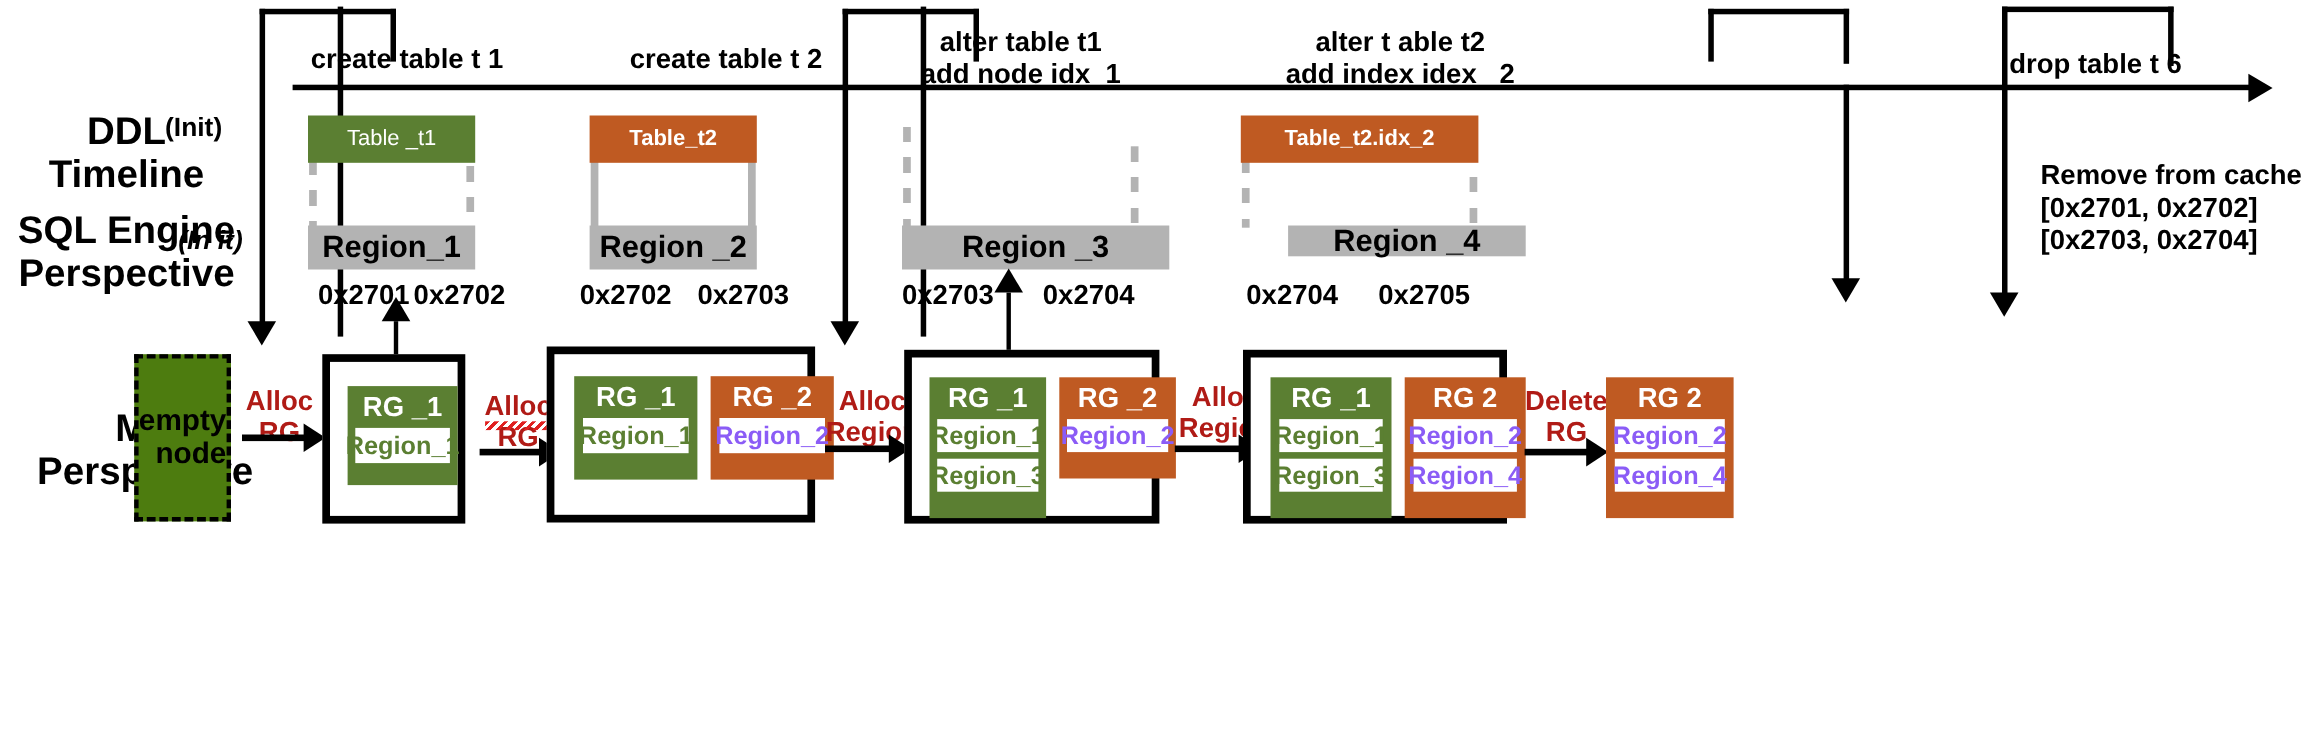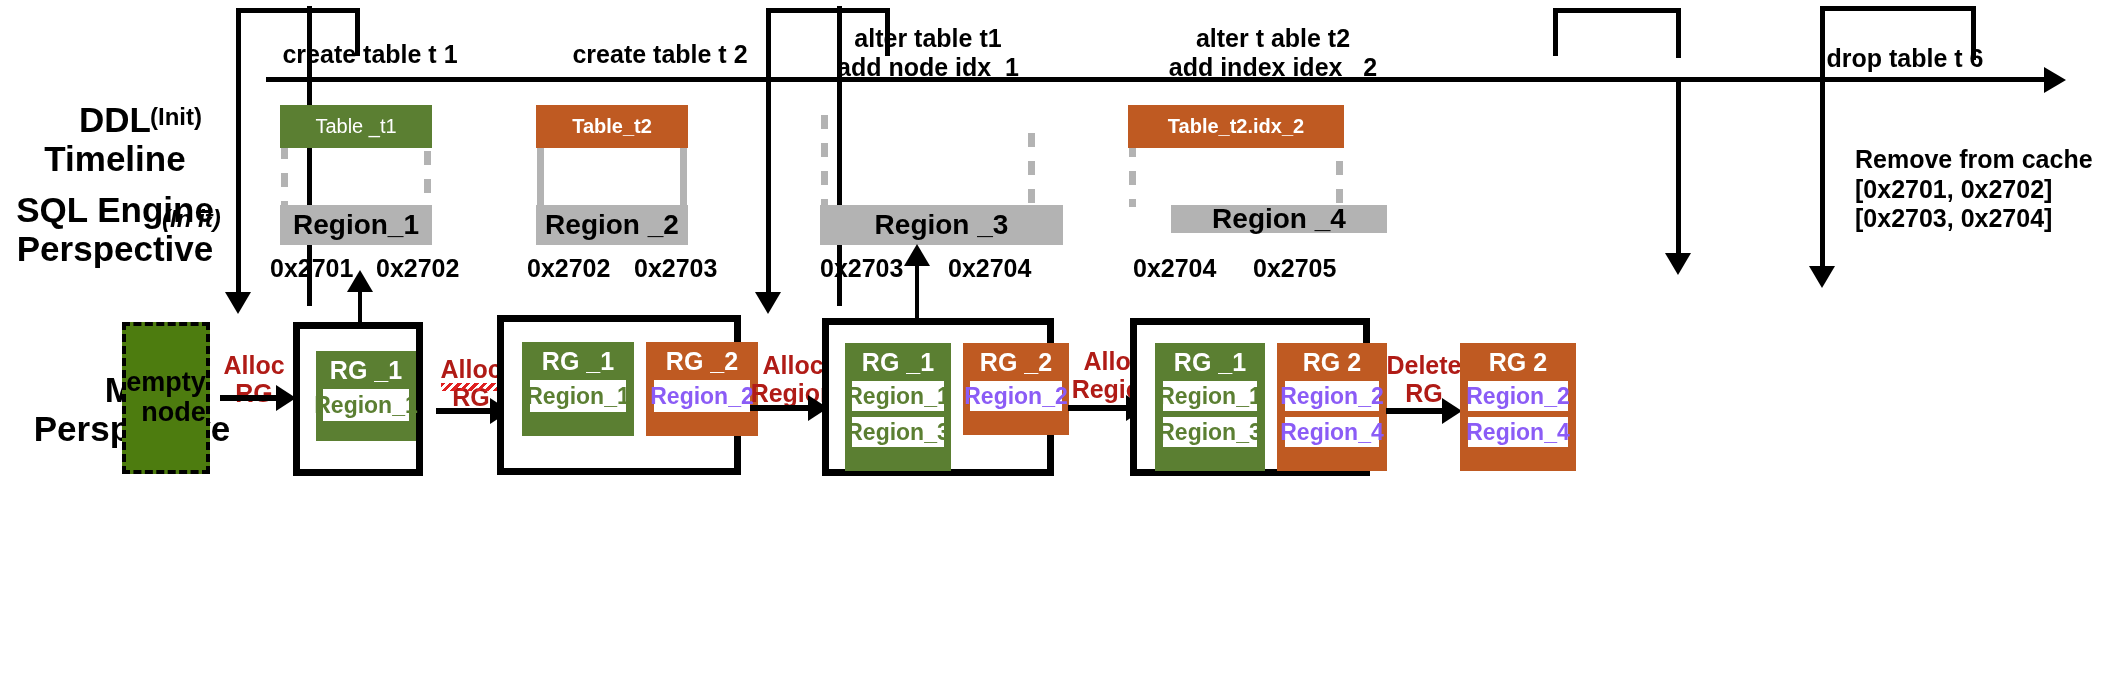--- a/index.html
+++ b/index.html
@@ -107,21 +107,21 @@
 [0x2701, 0x2702]
 [0x2703, 0x2704]</div>
 
 <div class="abs" style="left:280px;top:105px;width:152px;height:140px;">
   <div class="solidcol" style="left:1px;top:8px;height:32px;"></div>
   <div class="dashcol" style="left:1px;top:40px;height:62px;"></div>
   <div class="dashcol" style="left:144px;top:18px;height:84px;"></div>
   <div class="tbl green" style="position:absolute;left:0;top:0;width:152px;height:43px;">Table _t1</div>
   <div class="regbox" style="position:absolute;left:0;top:100px;width:152px;height:40px;">Region_1</div>
 </div>
-<div class="abs addr" style="left:270px;top:254px;">0x2701</div>
+<div class="abs addr" style="left:289px;top:254px;">0x2701</div>
 <div class="abs addr" style="left:376px;top:254px;">0x2702</div>
 
 <div class="abs" style="left:536px;top:105px;width:152px;height:140px;">
   <div class="solidcol" style="left:1px;top:8px;height:94px;"></div>
   <div class="solidcol" style="left:144px;top:30px;height:78px;"></div>
   <div class="tbl orange" style="position:absolute;left:0;top:0;width:152px;height:43px;">Table_t2</div>
   <div class="regbox" style="position:absolute;left:0;top:100px;width:152px;height:40px;">Region _2</div>
 </div>
 <div class="abs addr" style="left:527px;top:254px;">0x2702</div>
 <div class="abs addr" style="left:634px;top:254px;">0x2703</div>

